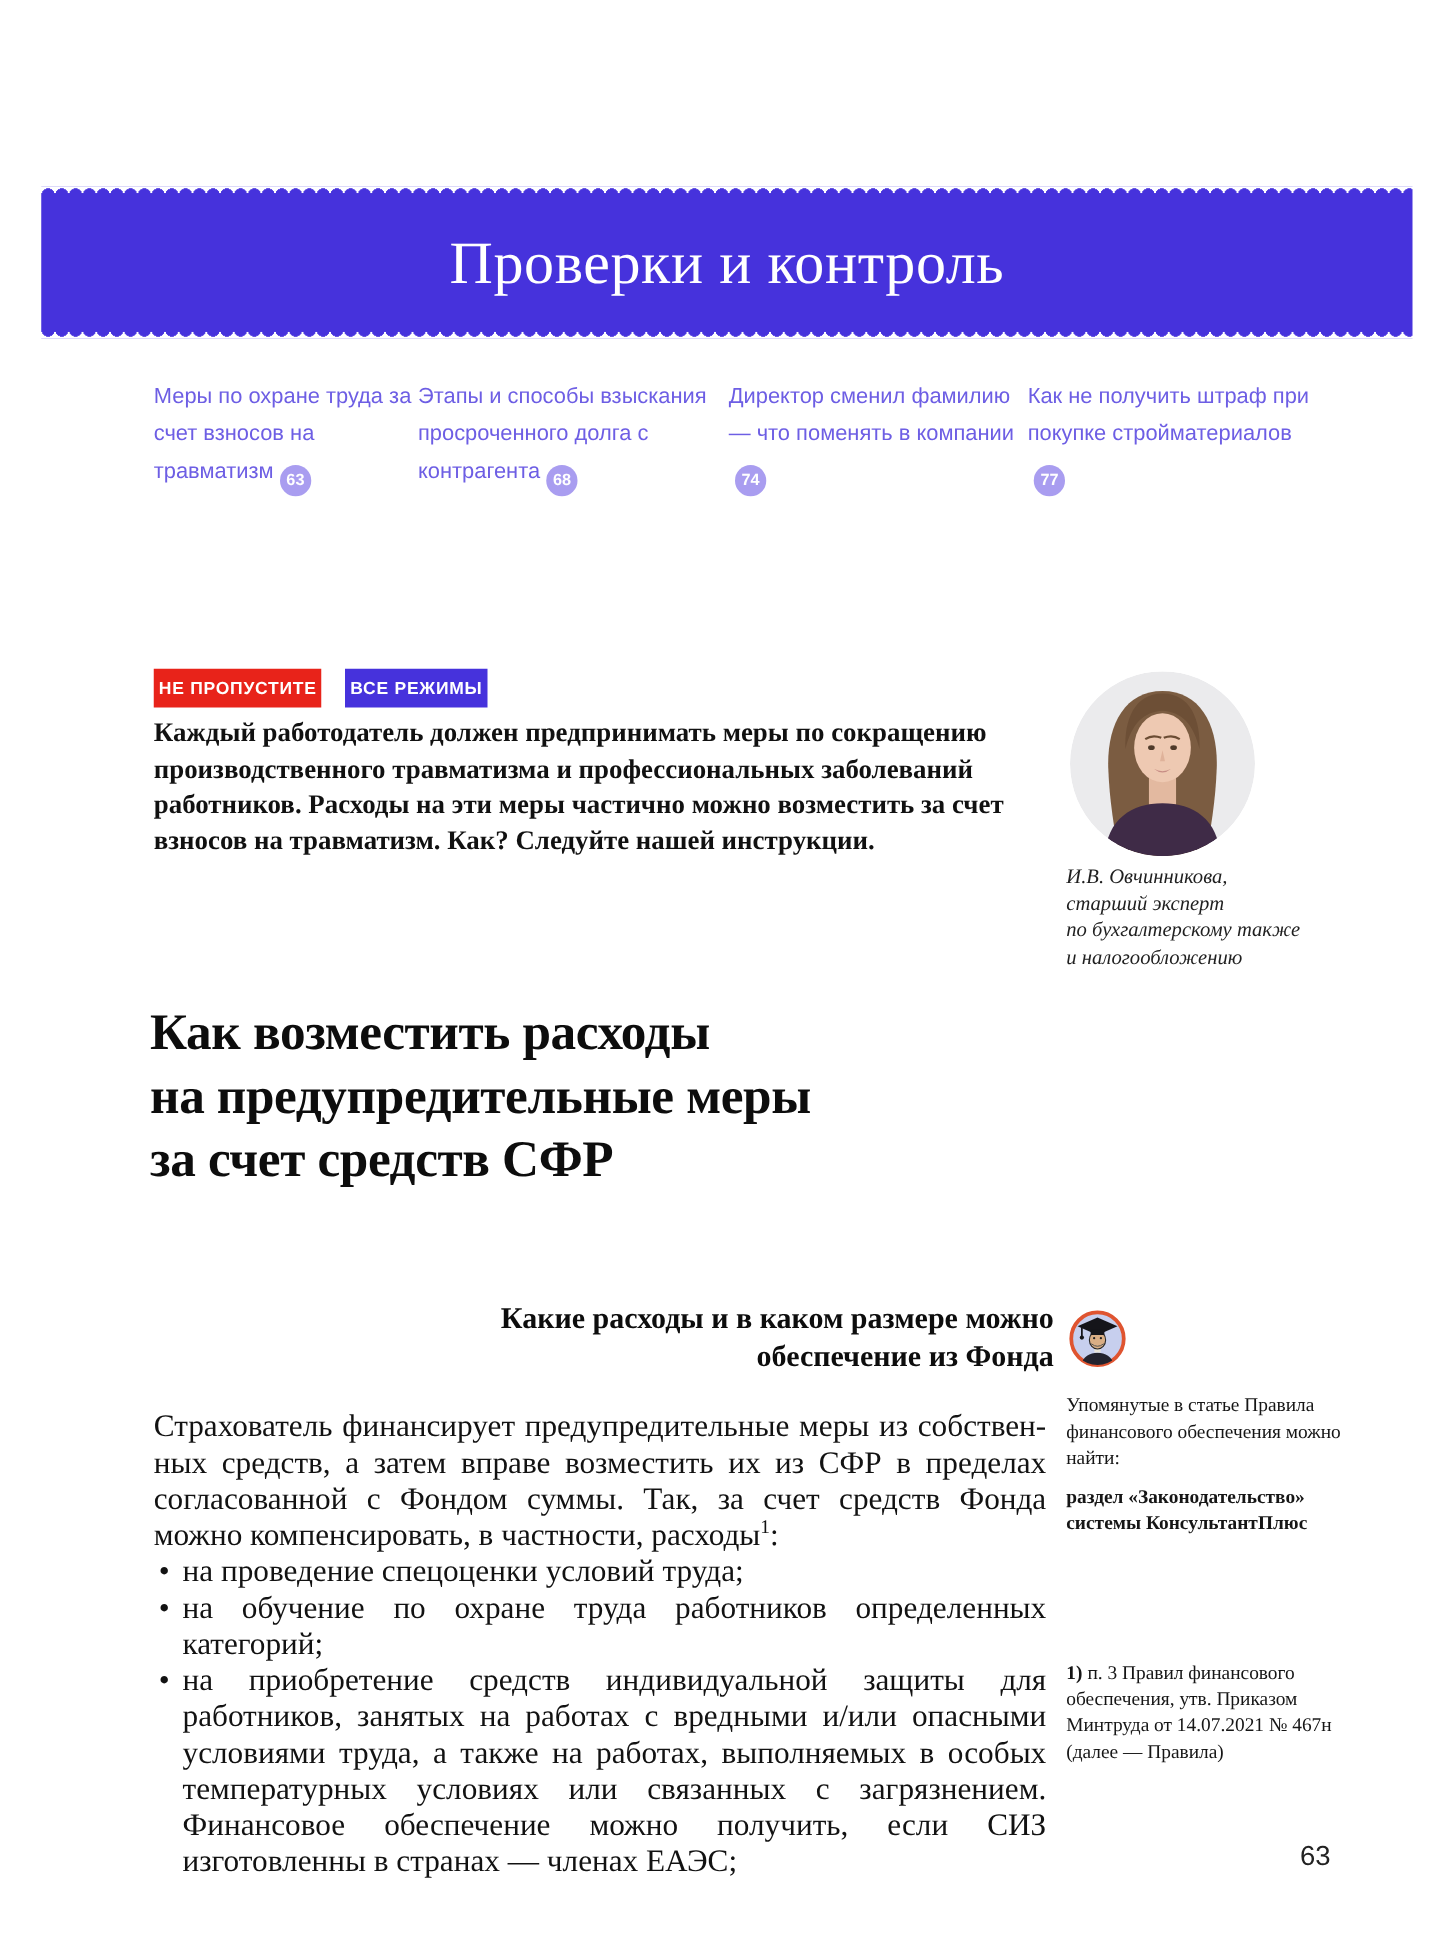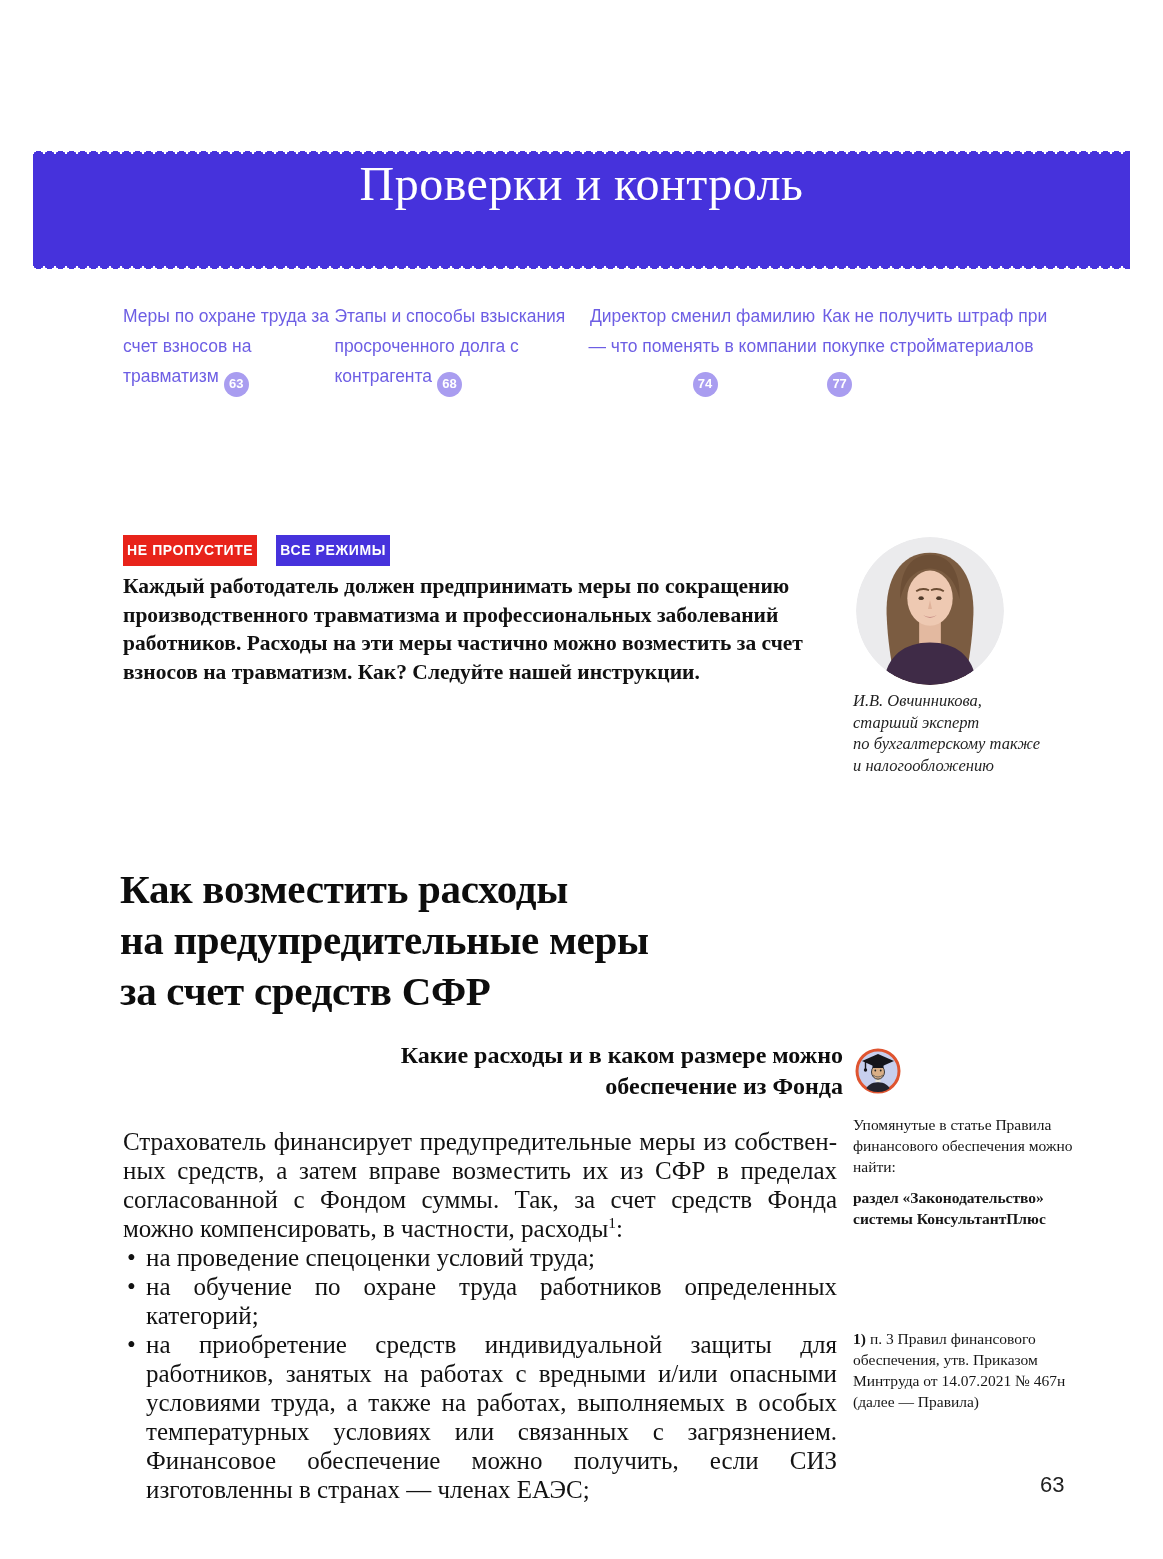--- a/index.html
+++ b/index.html
@@ -5,49 +5,49 @@
   * { margin:0; padding:0; box-sizing:border-box; }
   html,body { background:#ffffff; }
   body { font-family:"Liberation Serif","DejaVu Serif",serif; color:#1a1a1a; }
   .page { position:relative; width:1163px; height:1559px; background:#fff; overflow:hidden; }
 
   
   .banner { position:absolute; left:33px; top:149px; width:1097px; }
   .banner .edge { height:7px; background-repeat:repeat-x; background-size:11px 7px; }
   .banner .edge-top { background-image:radial-gradient(circle 5.4px at 5.5px 7px, #4632dc 98%, rgba(70,50,220,0) 100%); }
   .banner .edge-bottom { background-image:radial-gradient(circle 5.4px at 5.5px 0px, #4632dc 98%, rgba(70,50,220,0) 100%); }
-  .banner .band { background:#4632dc; height:108px; display:flex; align-items:flex-start; justify-content:center; }
+  .banner .band { background:#4632dc; height:108px; display:flex; align-items:center; justify-content:center; }
   .banner h1 { color:#ffffff; font-weight:400; font-size:48px; letter-spacing:0.5px; font-family:"Liberation Serif",serif; }
 
   
   .toc { position:absolute; top:301px; left:123px; width:980px; display:flex; }
   .toc-col { display:flex; gap:0; }
   .toc-col.left { width:460px; }
   .toc-col.right { width:470px; }
   .toc-item { font-family:"Liberation Sans",sans-serif; font-size:17.5px; line-height:30px; color:#6d5ee4; text-decoration:none; display:block; }
   .toc-item .t { vertical-align:baseline; }
   .pnum { display:inline-flex; align-items:center; justify-content:center; width:25px; height:25px; border-radius:50%; background:#a99df0; color:#ffffff; font-size:13px; font-weight:bold; font-family:"Liberation Sans",sans-serif; vertical-align:-6px; margin-left:5px; }
   .w-l1 { max-width:320px; } .w-l2 { max-width:400px; }
-  .w-r1 { max-width:345px;text-align:center; } .w-r2 { max-width:300px; }
+  .w-r1 { max-width:345px; } .w-r2 { max-width:300px; }
 
   
   .badges { position:absolute; left:123px; top:535px; display:flex; gap:19px; }
   .badge { color:#fff; font-family:"Liberation Sans",sans-serif; font-weight:bold; font-size:14px; letter-spacing:0.6px; padding:7px 4px 8px; white-space:nowrap; }
   .badge.red { background:#e8231a; }
   .badge.blue { background:#4632dc; }
 
   
   .lead { position:absolute; left:123px; top:572px; width:712px; font-weight:bold; font-size:21.5px; line-height:28.5px; color:#111; }
 
   
   .author-photo { position:absolute; left:856px; top:537px; width:148px; height:148px; border-radius:50%; overflow:hidden; }
   .author-caption { position:absolute; left:853px; top:690px; width:250px; font-style:italic; font-size:16.5px; line-height:21.5px; color:#1f1f1f; }
 
   
-  .article-title { position:absolute; left:120px; top:864px; width:820px; font-weight:bold; font-size:41px; line-height:51px; color:#0d0d0d; letter-spacing:-0.3px; }
+  .article-title { position:absolute; left:120px; top:800px; width:820px; font-weight:bold; font-size:41px; line-height:51px; color:#0d0d0d; letter-spacing:-0.3px; }
   .section-heading { position:absolute; left:123px; top:1040px; width:720px; font-weight:bold; font-size:24px; line-height:31px; color:#0d0d0d;text-align:right; }
   .body-copy { position:absolute; left:123px; top:1127px; width:714px; font-size:25px; line-height:29px; color:#121212; text-align:justify; }
   .body-copy p { margin:0; }
   .body-copy sup { font-size:0.62em; vertical-align:super; line-height:0; }
   .body-copy ul { list-style:none; }
   .body-copy li { position:relative; padding-left:23px; }
   .body-copy li::before { content:"\2022"; position:absolute; left:4px; top:0; }
 
   
   .side-note { position:absolute; left:853px; top:1046px; width:240px; }

